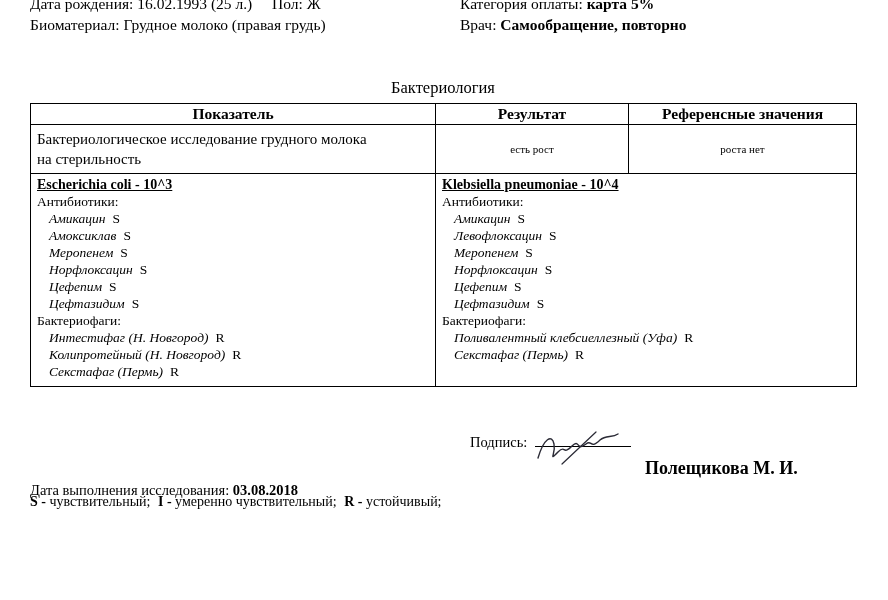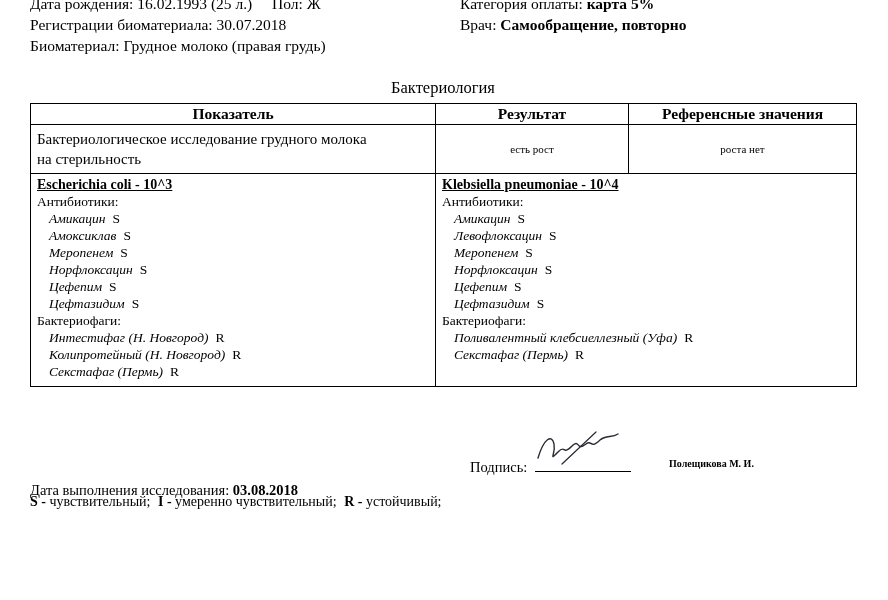--- a/index.html
+++ b/index.html
@@ -34,45 +34,41 @@
   .sect-label { font-size:13.5px; }
   .item { padding-left:12px; font-style:italic; }
   .it-code { font-style:normal; margin-left:7px; }
 
   
   .comments { position:absolute; top:382px; left:30px;
               font-family:"Liberation Sans", sans-serif; font-size:15px; }
 
   
   .exec-date { position:absolute; top:458px; left:30px; font-size:14.5px;margin-top:24px; }
-  .sign-block { position:absolute; top:458px; left:470px; font-size:14.5px; }
+  .sign-block { position:absolute; top:433px; left:470px; font-size:14.5px; }
   .sig-line { display:inline-block; width:96px; height:13px; border-bottom:1px solid #000; margin-left:8px; }
   .sig-svg { position:absolute; top:426px; left:528px; }
-  .sign-name { position:absolute; top:458px; left:645px; font-size:10px; font-weight:bold;margin-left:24px; }
+  .sign-name { position:absolute; top:458px; left:645px; font-size:18px; font-weight:bold; }
 
   
   .legend { position:absolute; top:494px; left:30px; font-size:14px; }
   .lg-text { margin-right:4px; }
 </style>
 </head>
 <body>
 
 <div class="page">
 
   <div class="header">
     <div class="header-left">
       <div>
         <span>Дата рождения:</span>
         <span>16.02.1993 (25 л.)</span>
         <span class="sex-part">Пол:</span>
         <span>Ж</span>
-      </div>
-      <div>
-        <span>Регистрации биоматериала:</span>
-        <span>30.07.2018</span>
       </div>
       <div>
         <span>Биоматериал:</span>
         <span>Грудное молоко (правая грудь)</span>
       </div>
     </div>
     <div class="header-right">
       <div>
         <span>Категория оплаты:</span>
         <span class="b">карта 5%</span>

